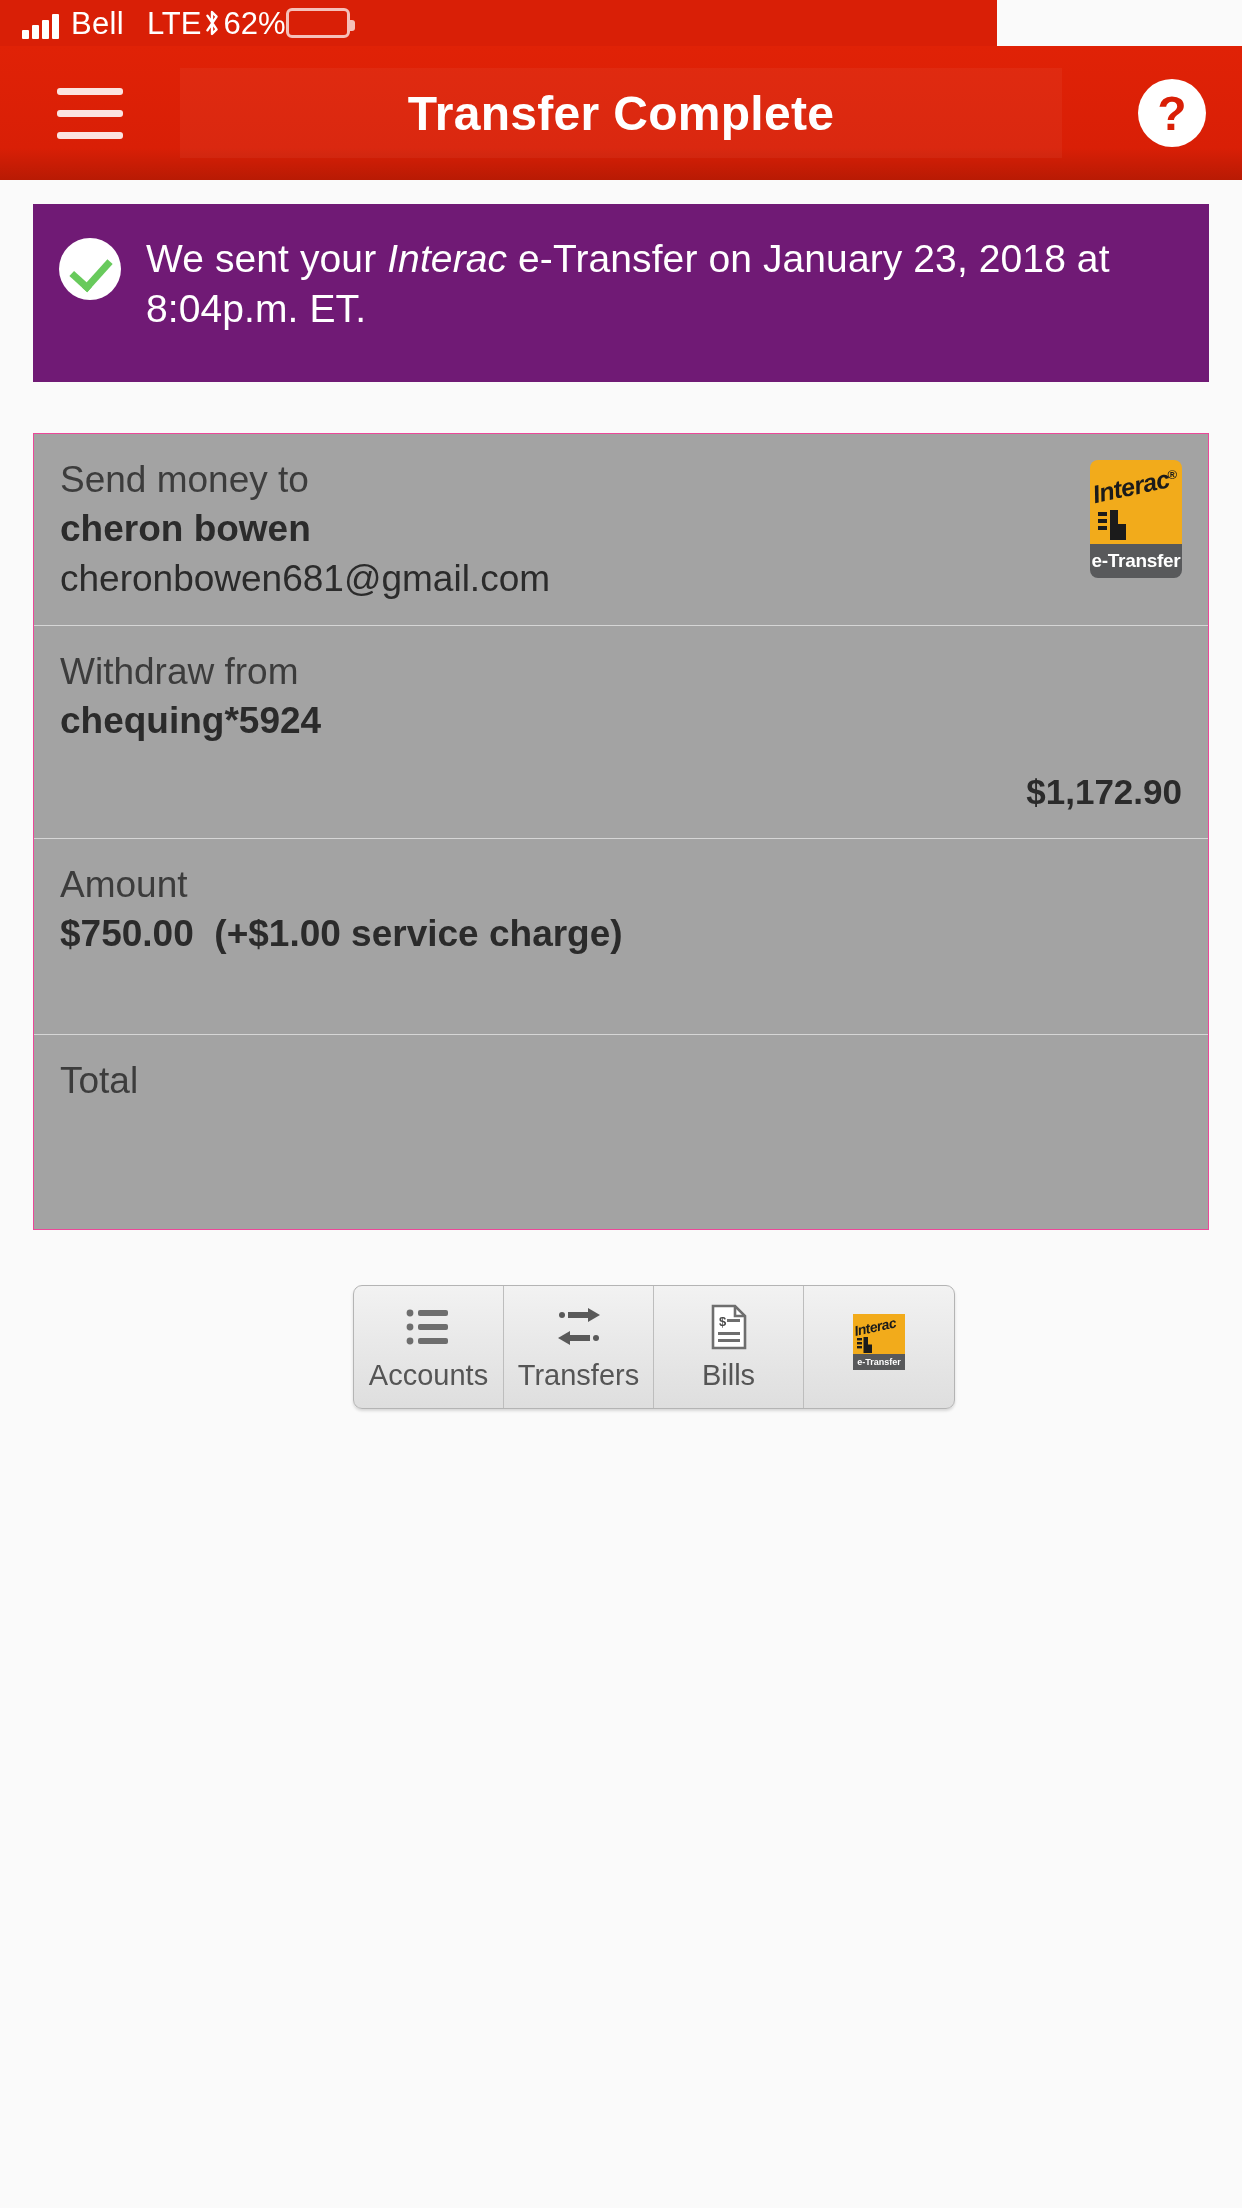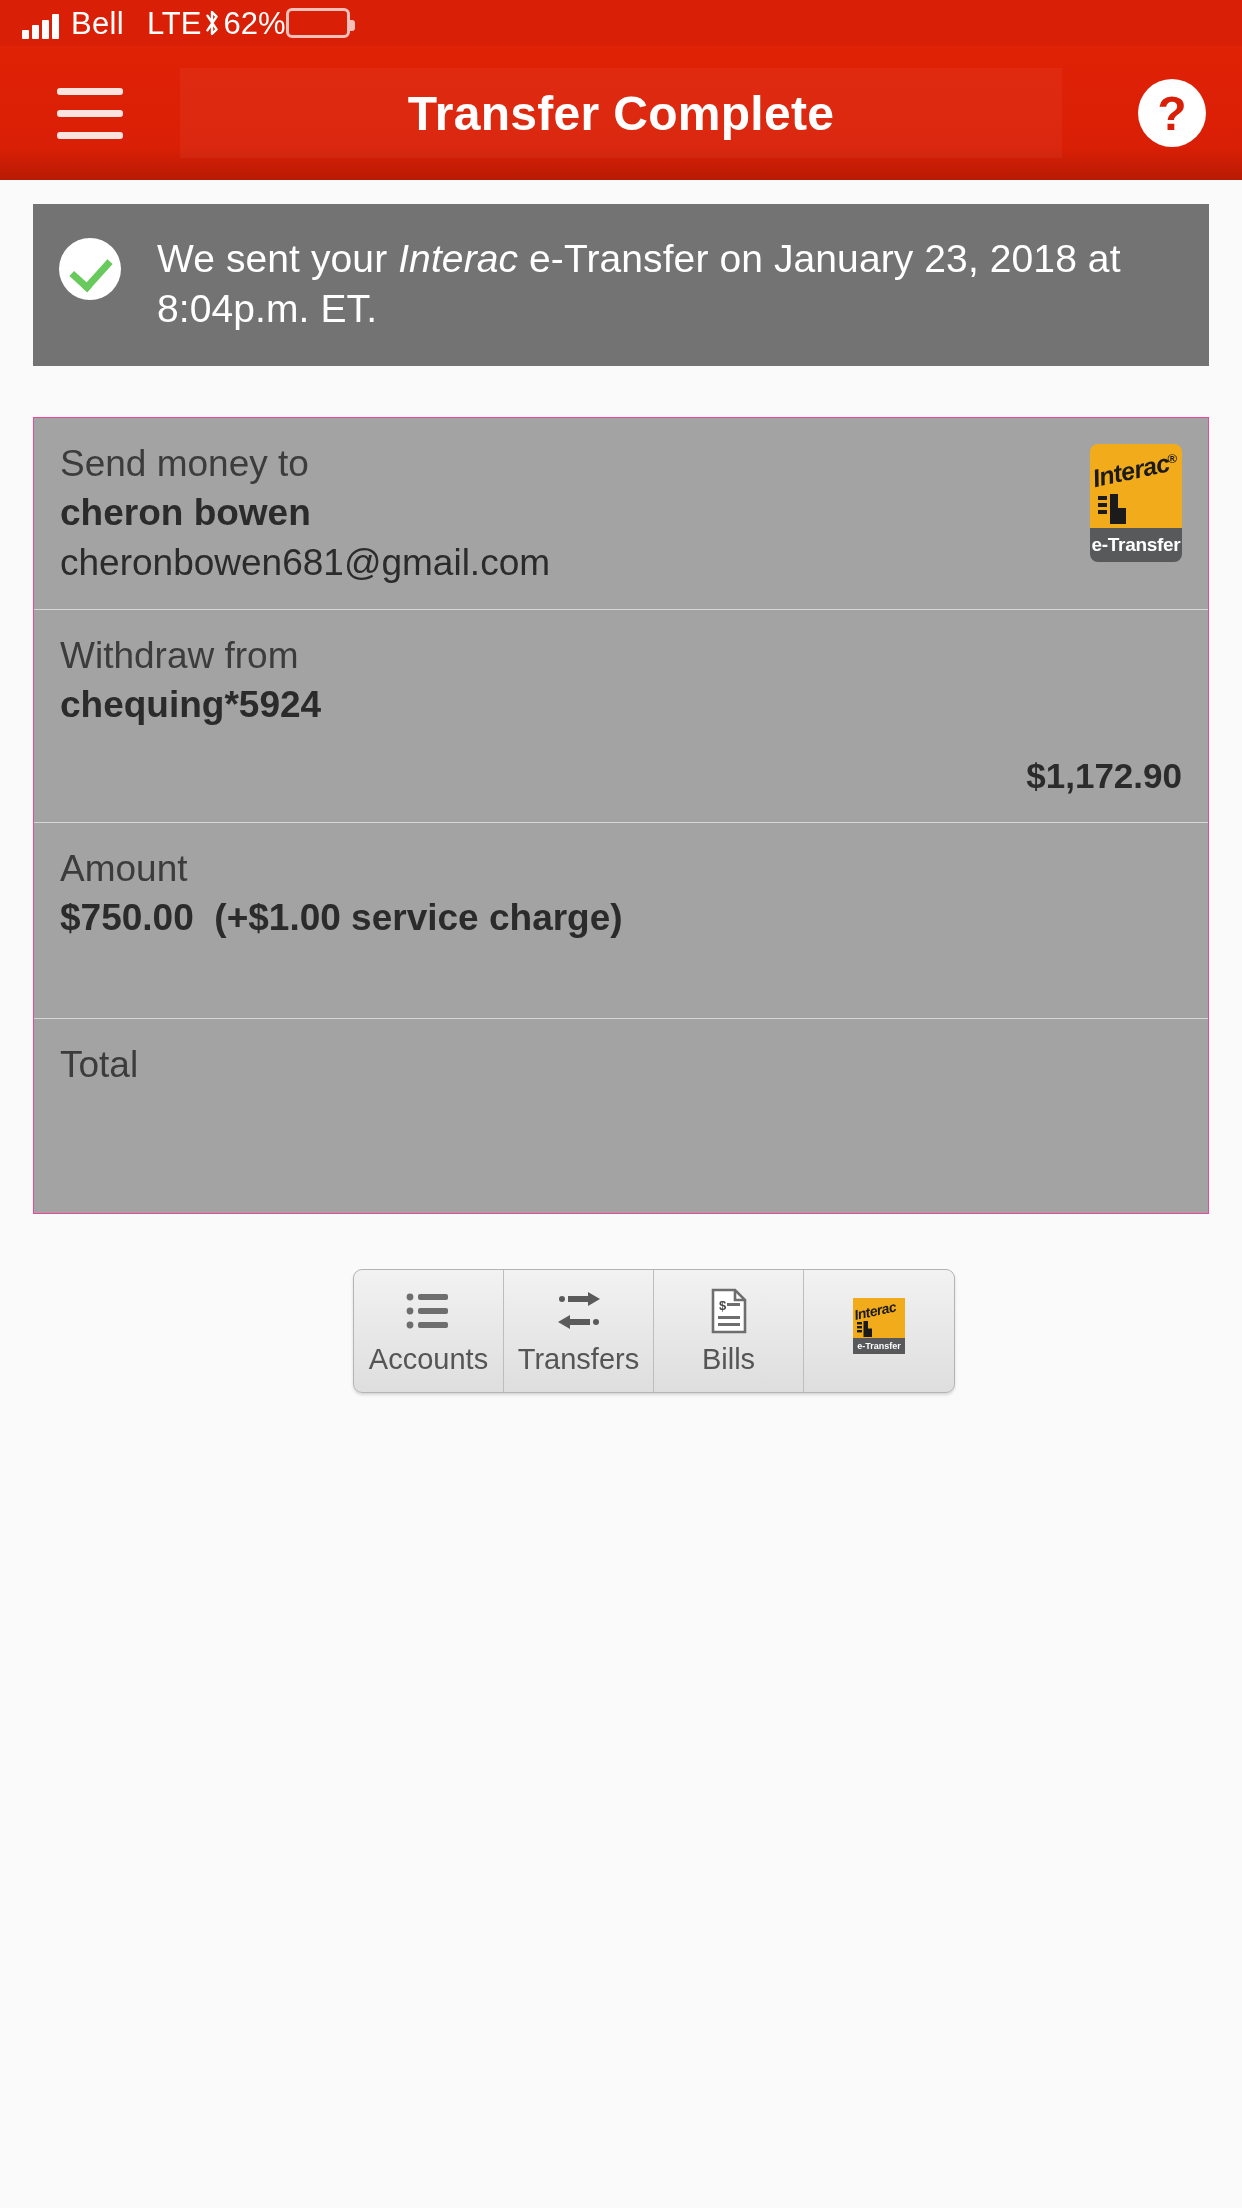--- a/index.html
+++ b/index.html
@@ -5,21 +5,21 @@
   * { margin:0; padding:0; box-sizing:border-box; }
   html, body {
     width:1242px; height:2208px;
     background:#fafafa;
     font-family:"Liberation Sans", sans-serif;
     overflow:hidden;
   }
 
   
   .statusbar{
-    height:46px; width:1242px;
+    height:46px; width:997px;
     background:#d91f06;
     display:flex; align-items:center;
     padding:0 22px;
     color:#fff;
   }
   .sb-left{ display:flex; align-items:flex-end; gap:12px; flex:0 0 auto; }
   .sig{ display:flex; align-items:flex-end; gap:3px; height:26px; }
   .sig i{ display:block; width:7px; background:#fff; border-radius:1px; }
   .sig i:nth-child(1){ height:9px; }
   .sig i:nth-child(2){ height:14px; }
@@ -70,24 +70,24 @@
     width:68px; height:68px; border-radius:50%;
     background:#fff; color:#d91f06;
     display:flex; align-items:center; justify-content:center;
     font-size:48px; font-weight:bold; cursor:pointer;
   }
 
   
   .content{ width:1242px; padding:24px 33px 0 33px; }
 
   .alert{
-    background:#737373;
+    background:#701a75;
     display:flex; align-items:flex-start;
-    padding:30px 26px 32px 26px;
-    gap:36px;
+    padding:30px 26px 48px 26px;
+    gap:25px;
   }
   .check{
     flex:0 0 auto; width:62px; height:62px; border-radius:50%;
     background:#fff; position:relative; margin-top:4px;
   }
   .check:after{
     content:""; position:absolute; left:20px; top:13px;
     width:17px; height:31px;
     border:solid #68ca5c; border-width:0 7px 7px 0;
     transform:rotate(42deg);

